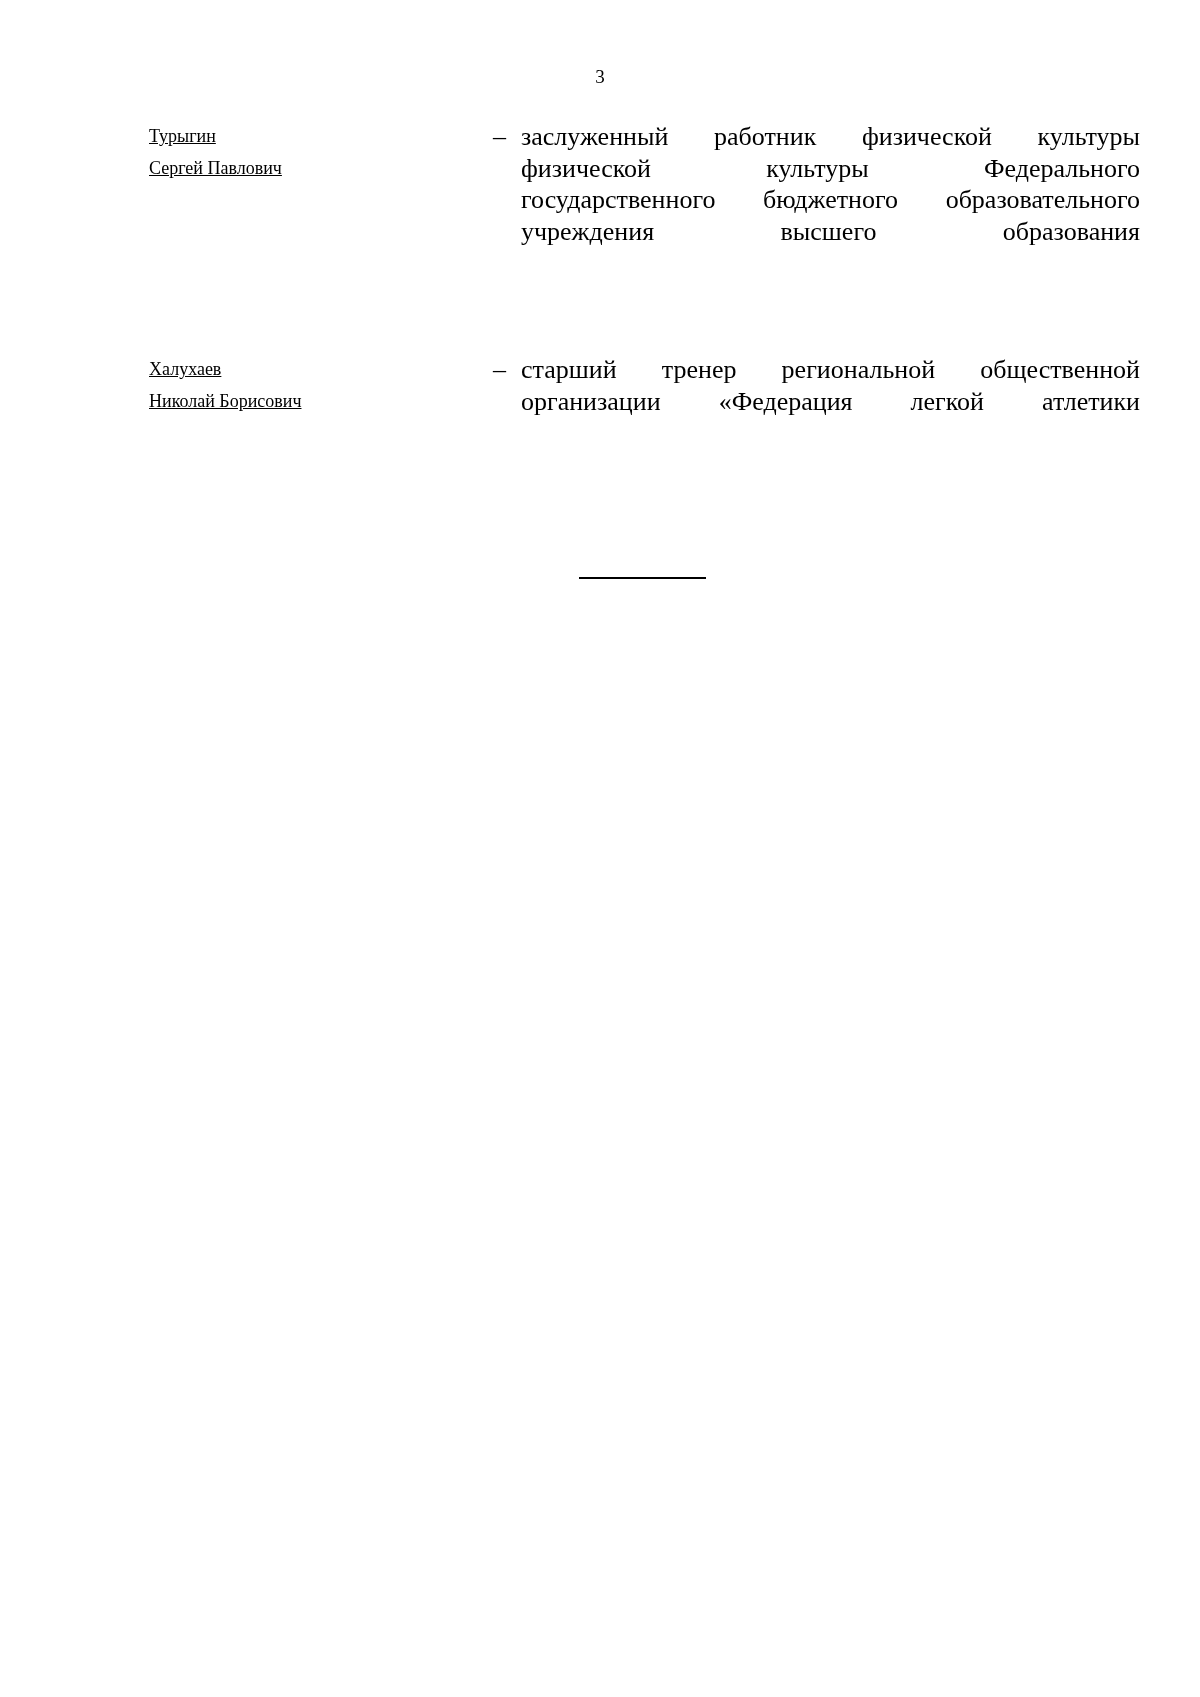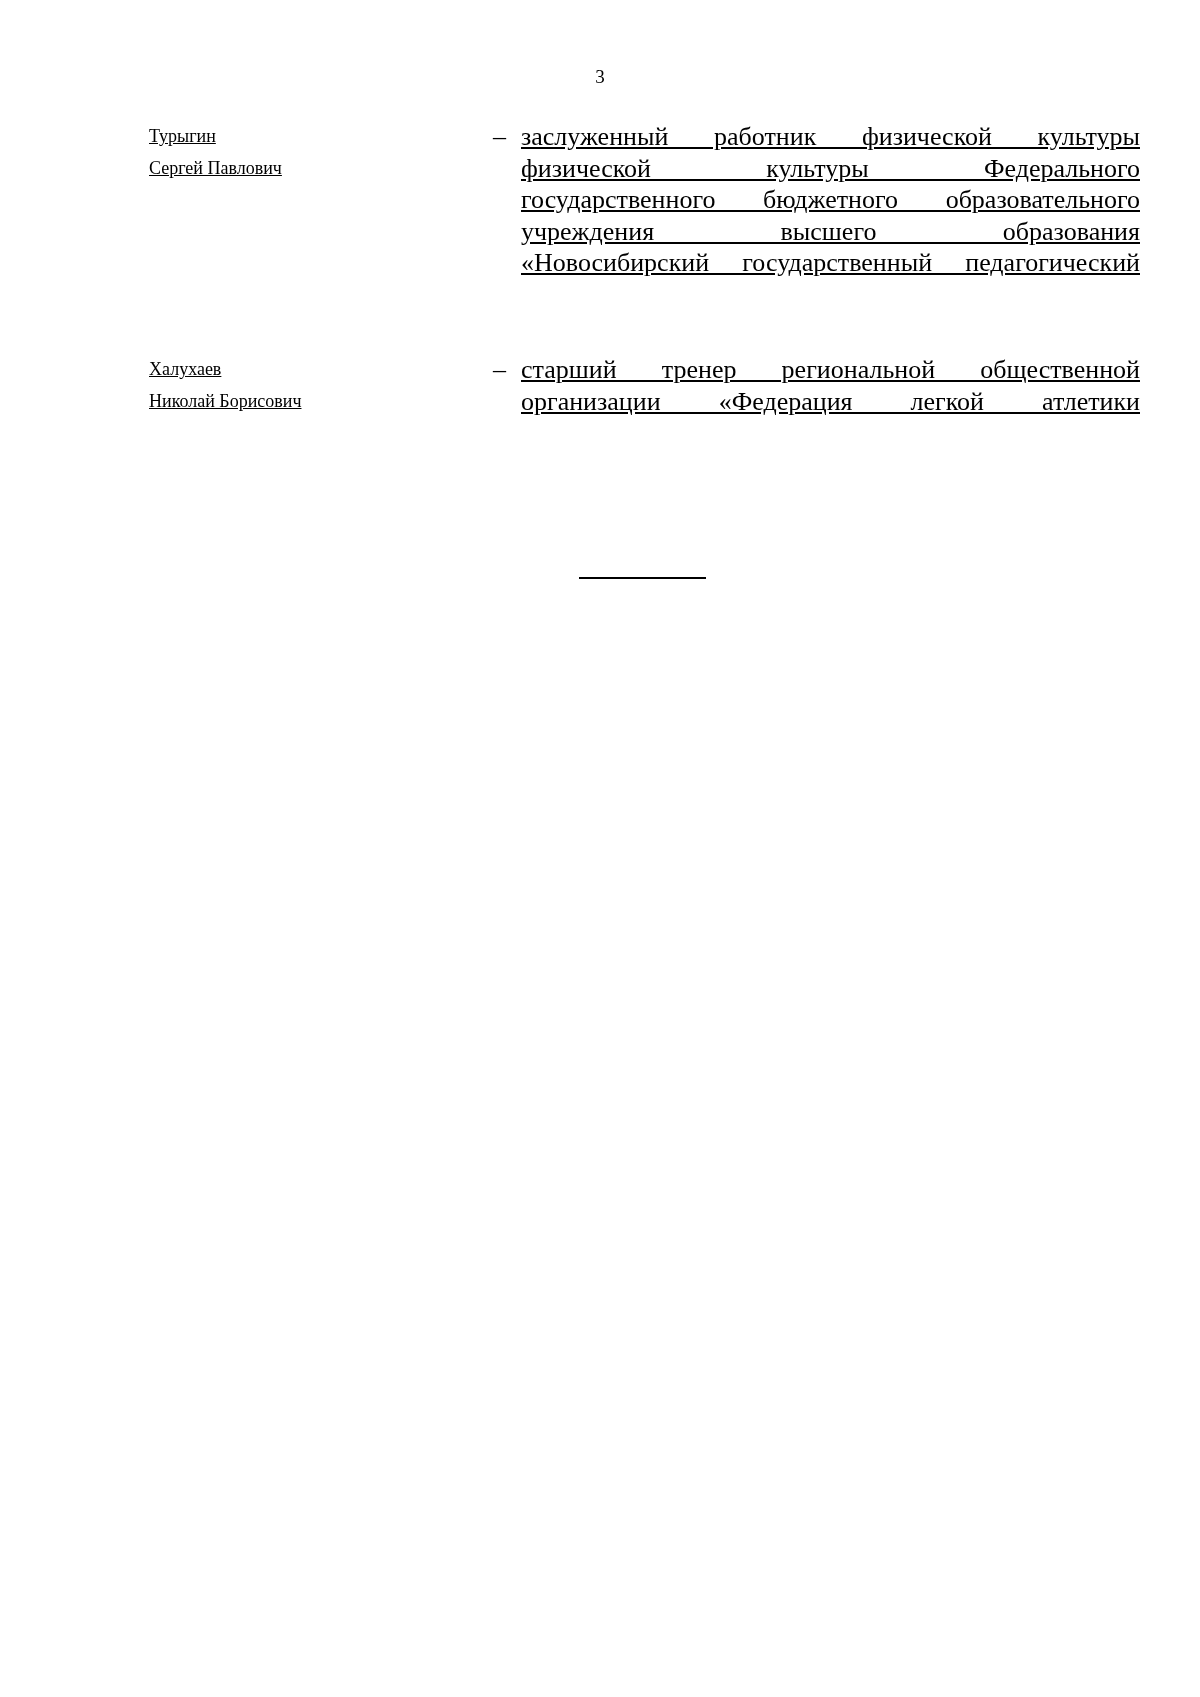--- a/index.html
+++ b/index.html
@@ -4,41 +4,40 @@
 <style>
   html, body { margin: 0; padding: 0; background: #ffffff; }
   body { width: 1200px; height: 1697px; position: relative; overflow: hidden;
          font-family: "Liberation Serif", serif; color: #000; }
   .page-number { position: absolute; top: 66px; left: 0; width: 1200px; text-align: center;
                  font-size: 19px; }
   .entry { position: absolute; left: 0; width: 1200px; }
   .name { position: absolute; left: 149px; font-size: 18px; line-height: 31.5px; text-decoration: underline; }
   .dash { position: absolute; left: 493px; font-size: 26px; line-height: 31.5px; }
   .desc { position: absolute; left: 521px; width: 619px; font-size: 26px; line-height: 31.5px; }
-  .desc .line { display: block; text-align: justify; text-align-last: justify; white-space: nowrap; text-decoration: underline; }
+  .desc .line { display: block; text-align: justify; text-align-last: justify; white-space: nowrap; }
   .desc .line.last { text-align-last: left; }
   .rule { position: absolute; left: 579px; top: 577px; width: 127px; height: 2px; background: #000; }
 </style>
 </head>
 <body>
 
 <div class="page-number">3</div>
 
 <div class="entry" style="top:121px;">
   <div class="name">
     <div>Турыгин</div>
     <div>Сергей Павлович</div>
   </div>
   <div class="dash">–</div>
   <div class="desc">
     <span class="line">заслуженный работник физической культуры</span>
     <span class="line">физической культуры Федерального</span>
     <span class="line">государственного бюджетного образовательного</span>
     <span class="line">учреждения высшего образования</span>
-    <span class="line">«Новосибирский государственный педагогический</span>
   </div>
 </div>
 
 <div class="entry" style="top:354px;">
   <div class="name">
     <div>Халухаев</div>
     <div>Николай Борисович</div>
   </div>
   <div class="dash">–</div>
   <div class="desc">

